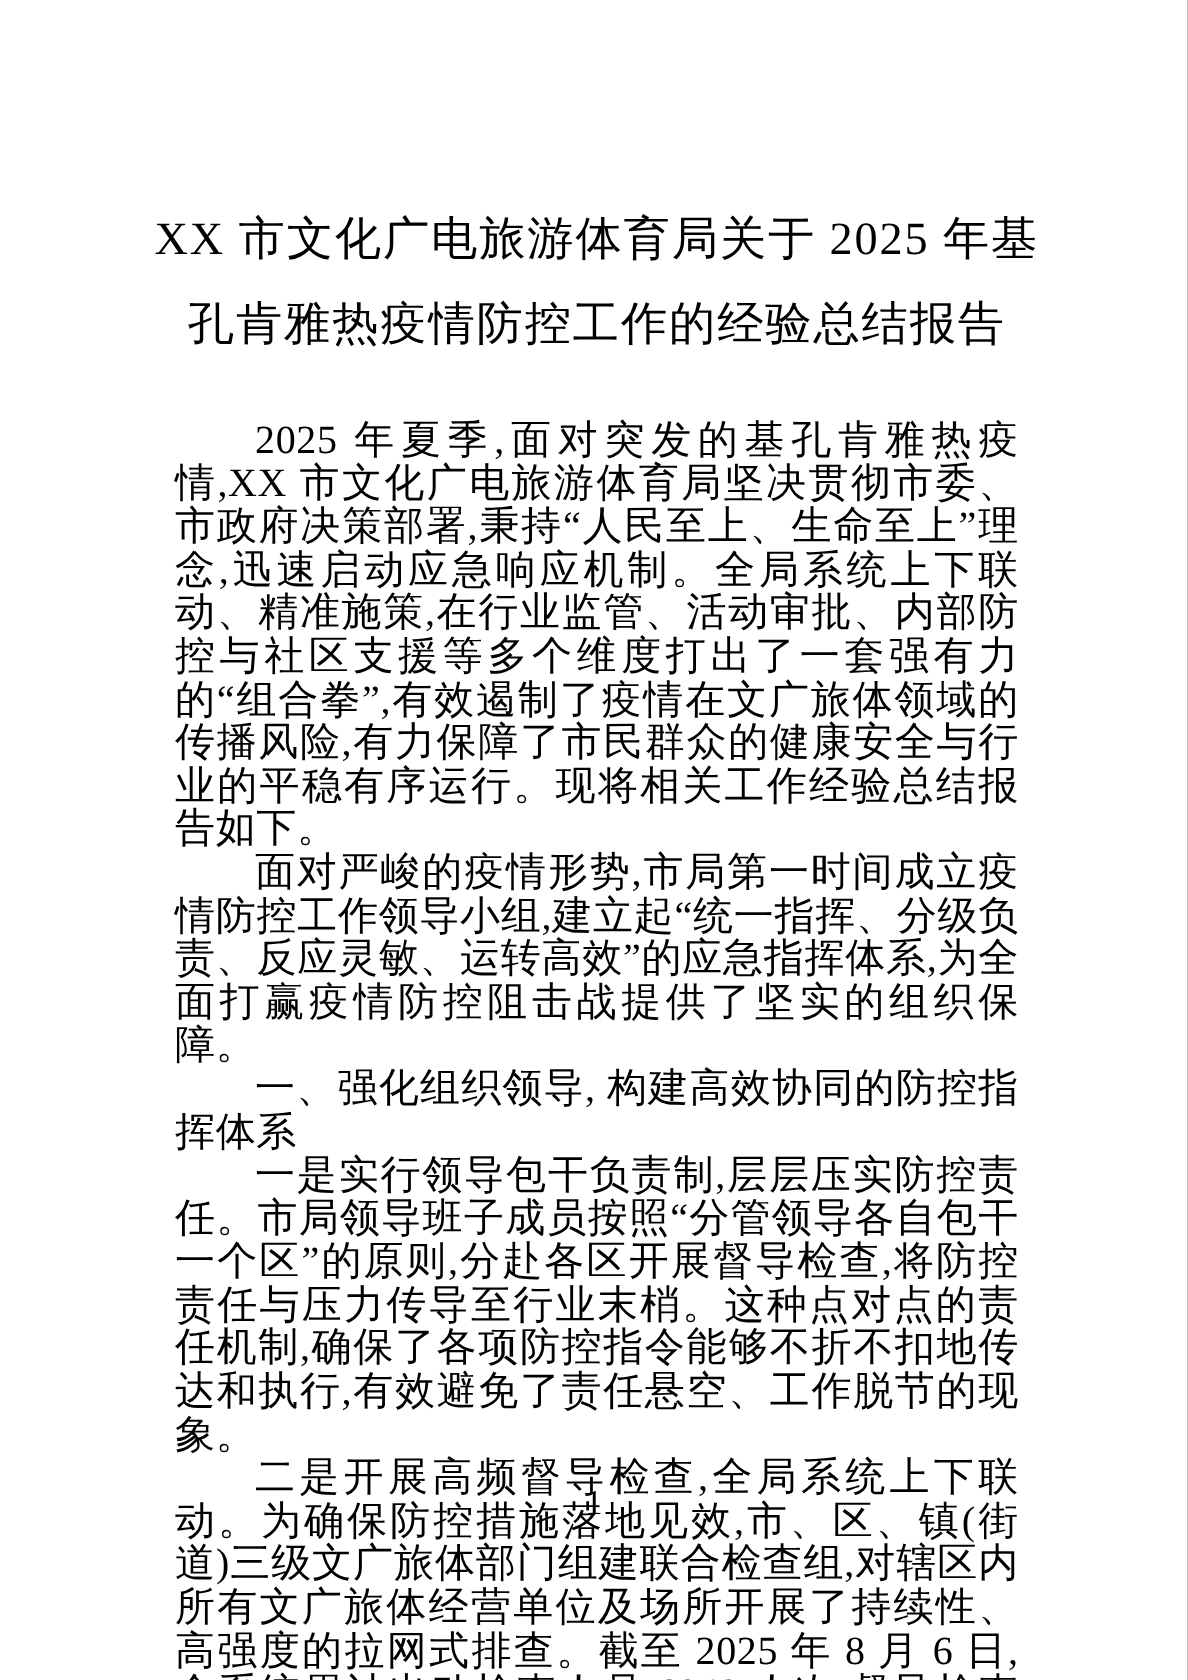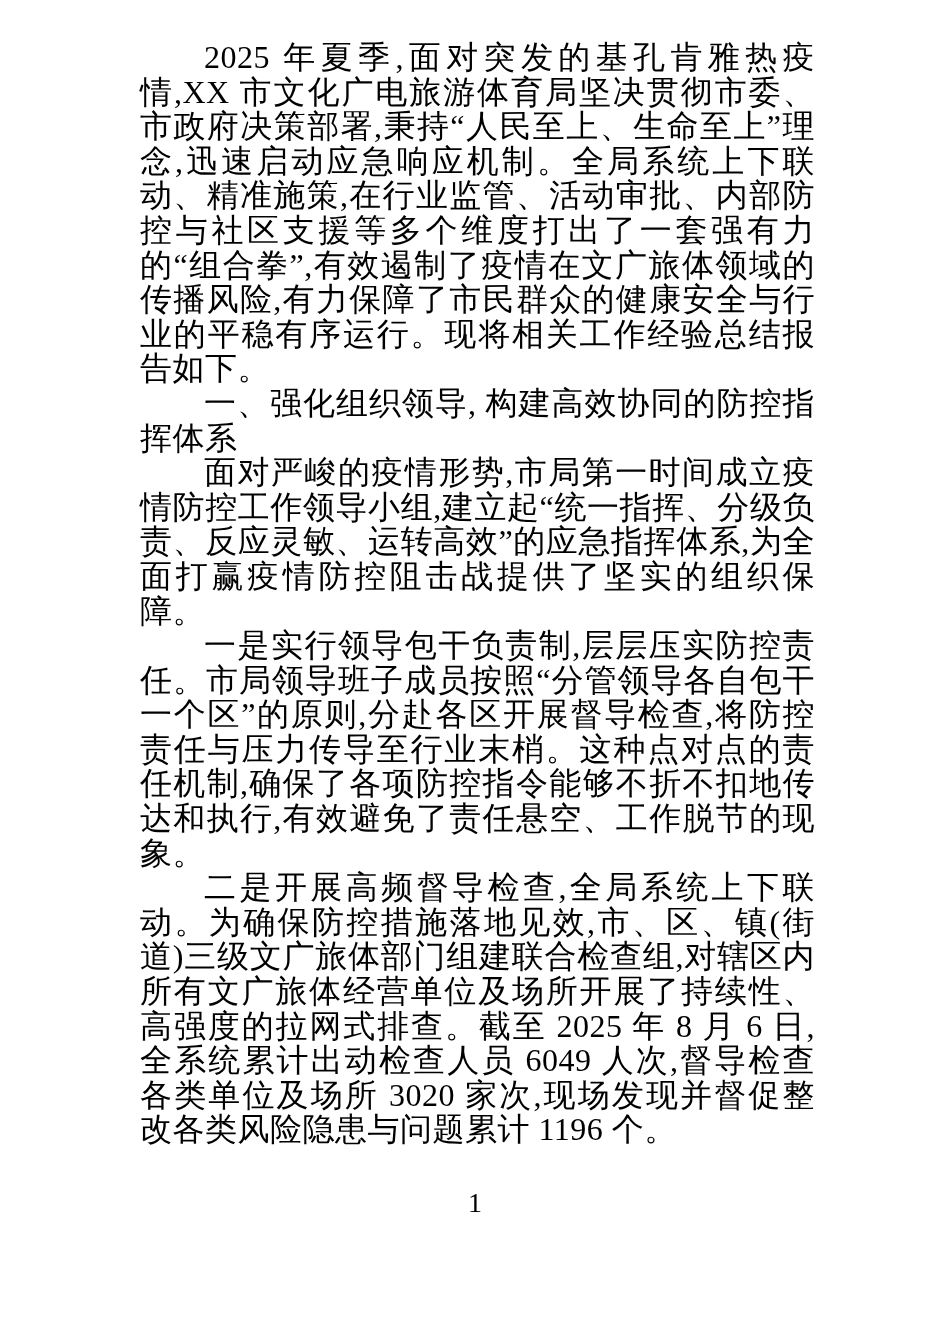--- a/index.html
+++ b/index.html
@@ -42,28 +42,32 @@
     text-align: center;
     font-size: 28px;
     line-height: 34px;
   }
 </style>
 </head>
 <body>
 
 <div class="page">
 
+  <h1 class="title">
+    <span class="title-line">XX 市文化广电旅游体育局关于 2025 年基</span>
+    <span class="title-line">孔肯雅热疫情防控工作的经验总结报告</span>
+  </h1>
 
   <div class="doc-body">
 
     <p>2025 年夏季,面对突发的基孔肯雅热疫情,XX 市文化广电旅游体育局坚决贯彻市委、市政府决策部署,秉持“人民至上、生命至上”理念,迅速启动应急响应机制。全局系统上下联动、精准施策,在行业监管、活动审批、内部防控与社区支援等多个维度打出了一套强有力的“组合拳”,有效遏制了疫情在文广旅体领域的传播风险,有力保障了市民群众的健康安全与行业的平稳有序运行。现将相关工作经验总结报告如下。</p>
 
+    <p>面对严峻的疫情形势,市局第一时间成立疫情防控工作领导小组,建立起“统一指挥、分级负责、反应灵敏、运转高效”的应急指挥体系,为全面打赢疫情防控阻击战提供了坚实的组织保障。</p>
+
     <p>一、强化组织领导, 构建高效协同的防控指挥体系</p>
-
-    <p>面对严峻的疫情形势,市局第一时间成立疫情防控工作领导小组,建立起“统一指挥、分级负责、反应灵敏、运转高效”的应急指挥体系,为全面打赢疫情防控阻击战提供了坚实的组织保障。</p>
 
     <p><span class="lead">一是实行领导包干负责制,层层压实防控责任。</span><span>市局领导班子成员按照“分管领导各自包干一个区”的原则,分赴各区开展督导检查,将防控责任与压力传导至行业末梢。这种点对点的责任机制,确保了各项防控指令能够不折不扣地传达和执行,有效避免了责任悬空、工作脱节的现象。</span></p>
 
     <p><span class="lead">二是开展高频督导检查,全局系统上下联动。</span><span>为确保防控措施落地见效,市、区、镇(街道)三级文广旅体部门组建联合检查组,对辖区内所有文广旅体经营单位及场所开展了持续性、高强度的拉网式排查。截至 2025 年 8 月 6 日,全系统累计出动检查人员 6049 人次,督导检查各类单位及场所 3020 家次,现场发现并督促整改各类风险隐患与问题累计 1196 个。</span></p>
 
   </div>
 
   <div class="page-number">1</div>
 
 </div>

